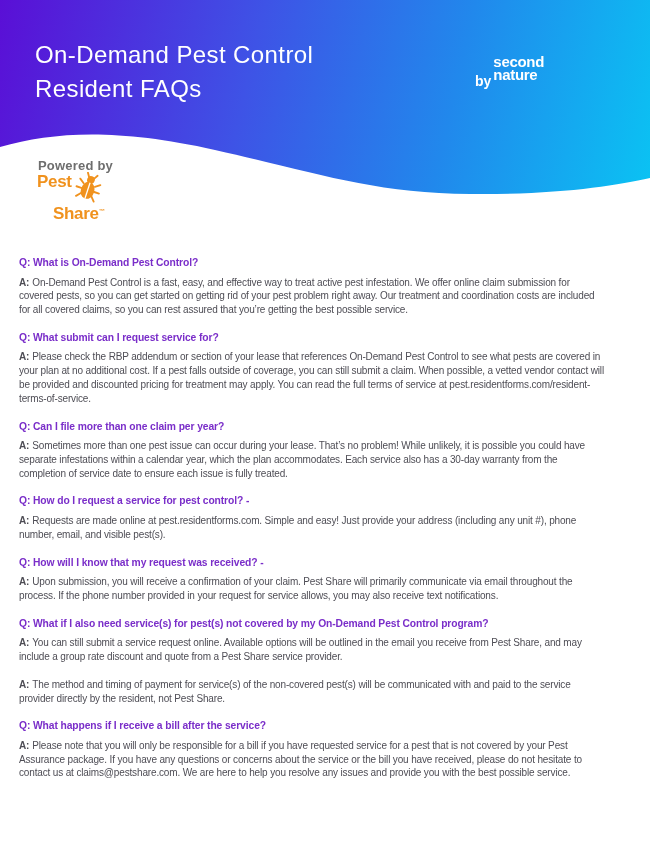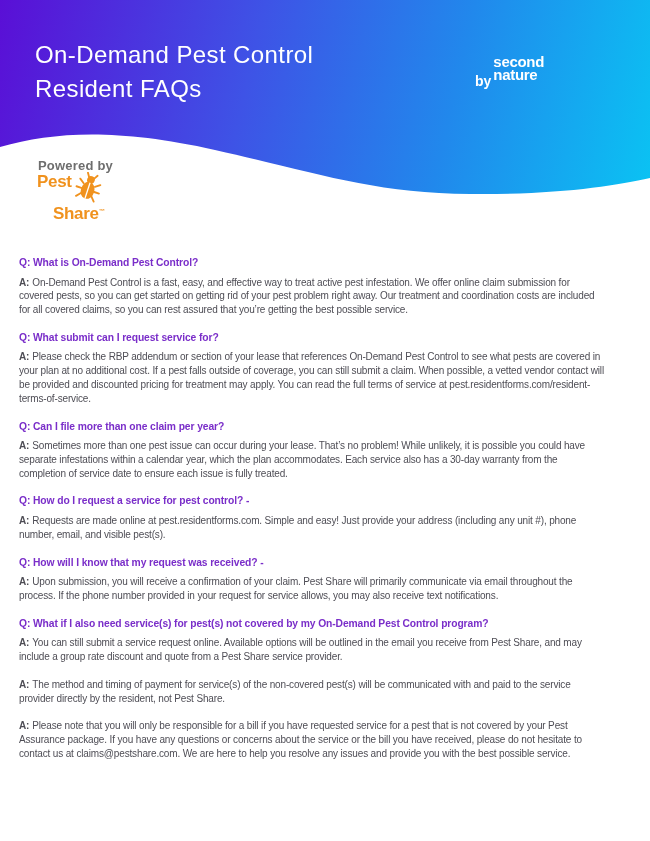--- a/index.html
+++ b/index.html
@@ -135,17 +135,18 @@
     <article class="faq">
       <h2 class="q">Q: What if I also need service(s) for pest(s) not covered by my On-Demand Pest Control program?</h2>
       <p class="a"><b class="ap">A:</b><span>You can still submit a service request online. Available options will be outlined in the email you receive from Pest Share, and may include a group rate discount and quote from a Pest Share service provider.</span></p>
     </article>
 
     <article class="faq">
       <p class="a"><b class="ap">A:</b><span>The method and timing of payment for service(s) of the non-covered pest(s) will be communicated with and paid to the service provider directly by the resident, not Pest Share.</span></p>
     </article>
 
     <article class="faq">
+      <h2 class="q">Q: What happens if I receive a bill after the service?</h2>
       <p class="a"><b class="ap">A:</b><span>Please note that you will only be responsible for a bill if you have requested service for a pest that is not covered by your Pest Assurance package. If you have any questions or concerns about the service or the bill you have received, please do not hesitate to contact us at claims@pestshare.com. We are here to help you resolve any issues and provide you with the best possible service.</span></p>
     </article>
 
   </section>
 </div>
 
 </body></html>

